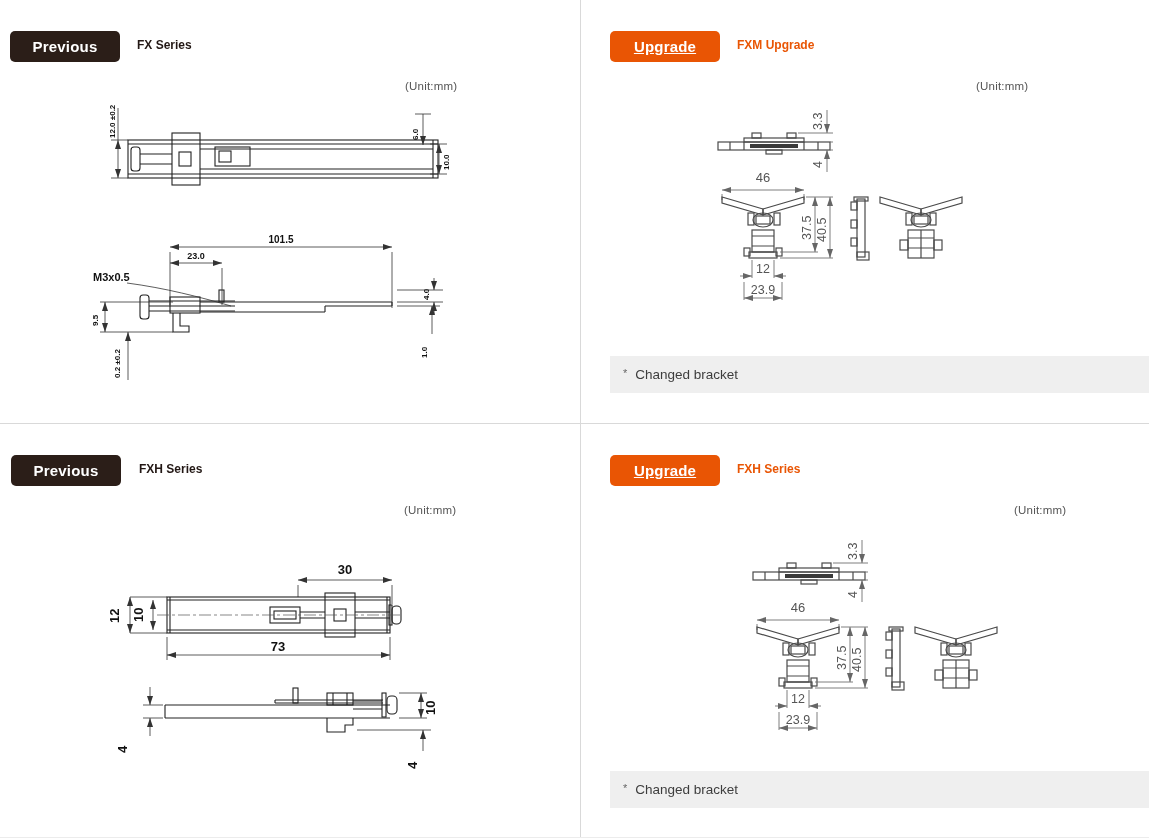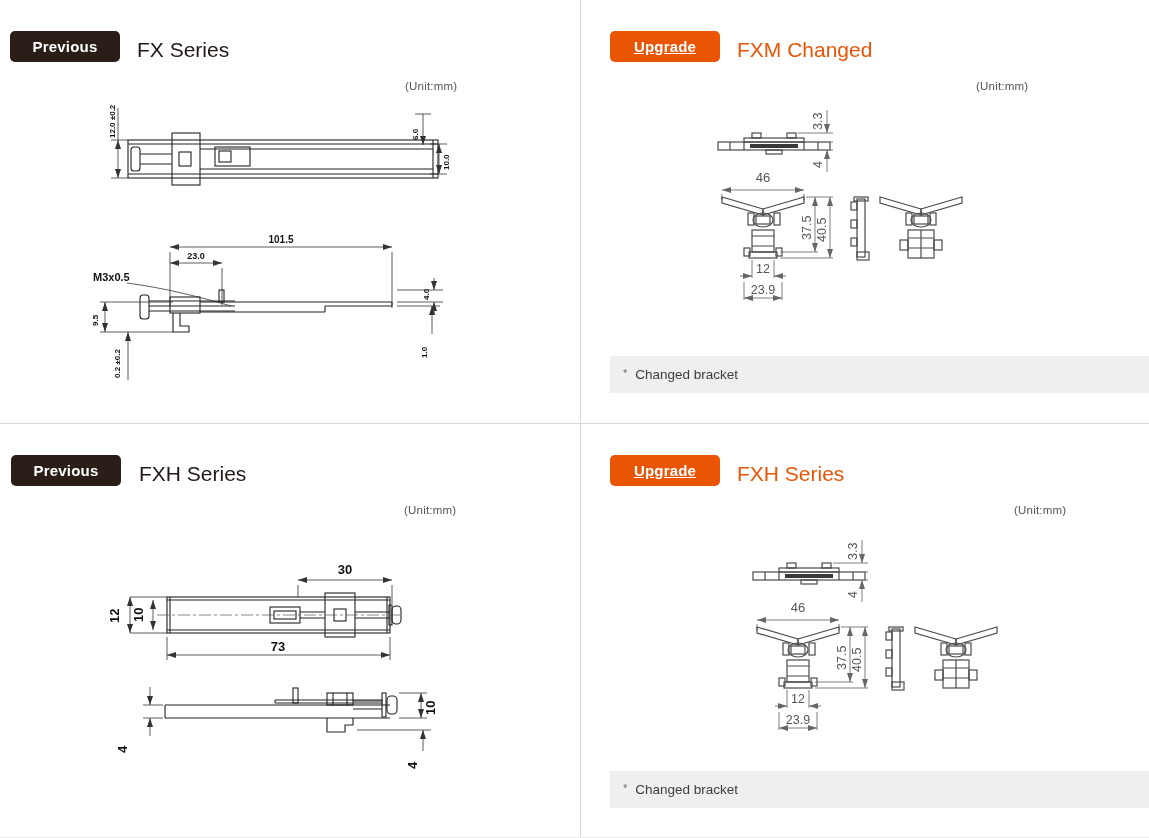--- a/index.html
+++ b/index.html
@@ -18,21 +18,21 @@
   #p-fxh-up  { left:581px; top:424px; width:568px; height:414px; }
 
   .badge {
     position:absolute; width:110px; height:31px; border-radius:5px;
     color:#fff; font-weight:bold; font-size:15px;
     display:flex; align-items:center; justify-content:center; letter-spacing:0.2px;
   }
   .badge.dark   { background:#2b1e18; }
   .badge.orange { background:#e95504;text-decoration:underline; }
 
-  .title { position:absolute; font-size:21px; font-weight:normal; color:#231815; white-space:nowrap; }
+  .title { position:absolute; font-size:12px; font-weight:bold; color:#231815; white-space:nowrap; }
   .title.orange { color:#e95504; }
 
   .unit { position:absolute; font-size:11.5px; color:#555; letter-spacing:0.2px;text-align:right; }
 
   .note {
     position:absolute; left:29px; right:0; height:37px; background:#efefef;
     display:flex; align-items:center; padding-left:13px; color:#3d3d3d; font-size:13.5px;
   }
   .note .mark { font-size:11px; color:#666; margin-right:8px; position:relative; top:-2px; }
 
@@ -124,21 +124,21 @@
         <text class="tL s8" transform="translate(13,226) rotate(-90)">9.5</text>
         <text class="tL s8" transform="translate(35,278) rotate(-90)">0.2 ±0.2</text>
         <text class="tL s8" transform="translate(344,200) rotate(-90)">4.0</text>
         <text class="tL s8" transform="translate(342,258) rotate(-90)">1.0</text>
       </g>
     </svg>
   </section>
 
   <section class="panel" id="p-fxm">
     <div class="badge orange" style="left:29px;top:31px">Upgrade</div>
-    <div class="title orange" style="left:156px;top:38px">FXM Changed</div>
+    <div class="title orange" style="left:156px;top:38px">FXM Upgrade</div>
     <div class="unit" style="left:395px;top:80px">(Unit:mm)</div>
 
     <svg class="drawing" style="left:119px;top:102px" width="300" height="240" viewBox="0 0 300 240">
       <defs>
         <marker id="mG1" markerWidth="9" markerHeight="6" refX="9" refY="3" orient="auto-start-reverse" markerUnits="userSpaceOnUse">
           <path d="M0,0 L9,3 L0,6 Z" fill="#666"></path>
         </marker>
       </defs>
       <g>
         <g class="lng">

